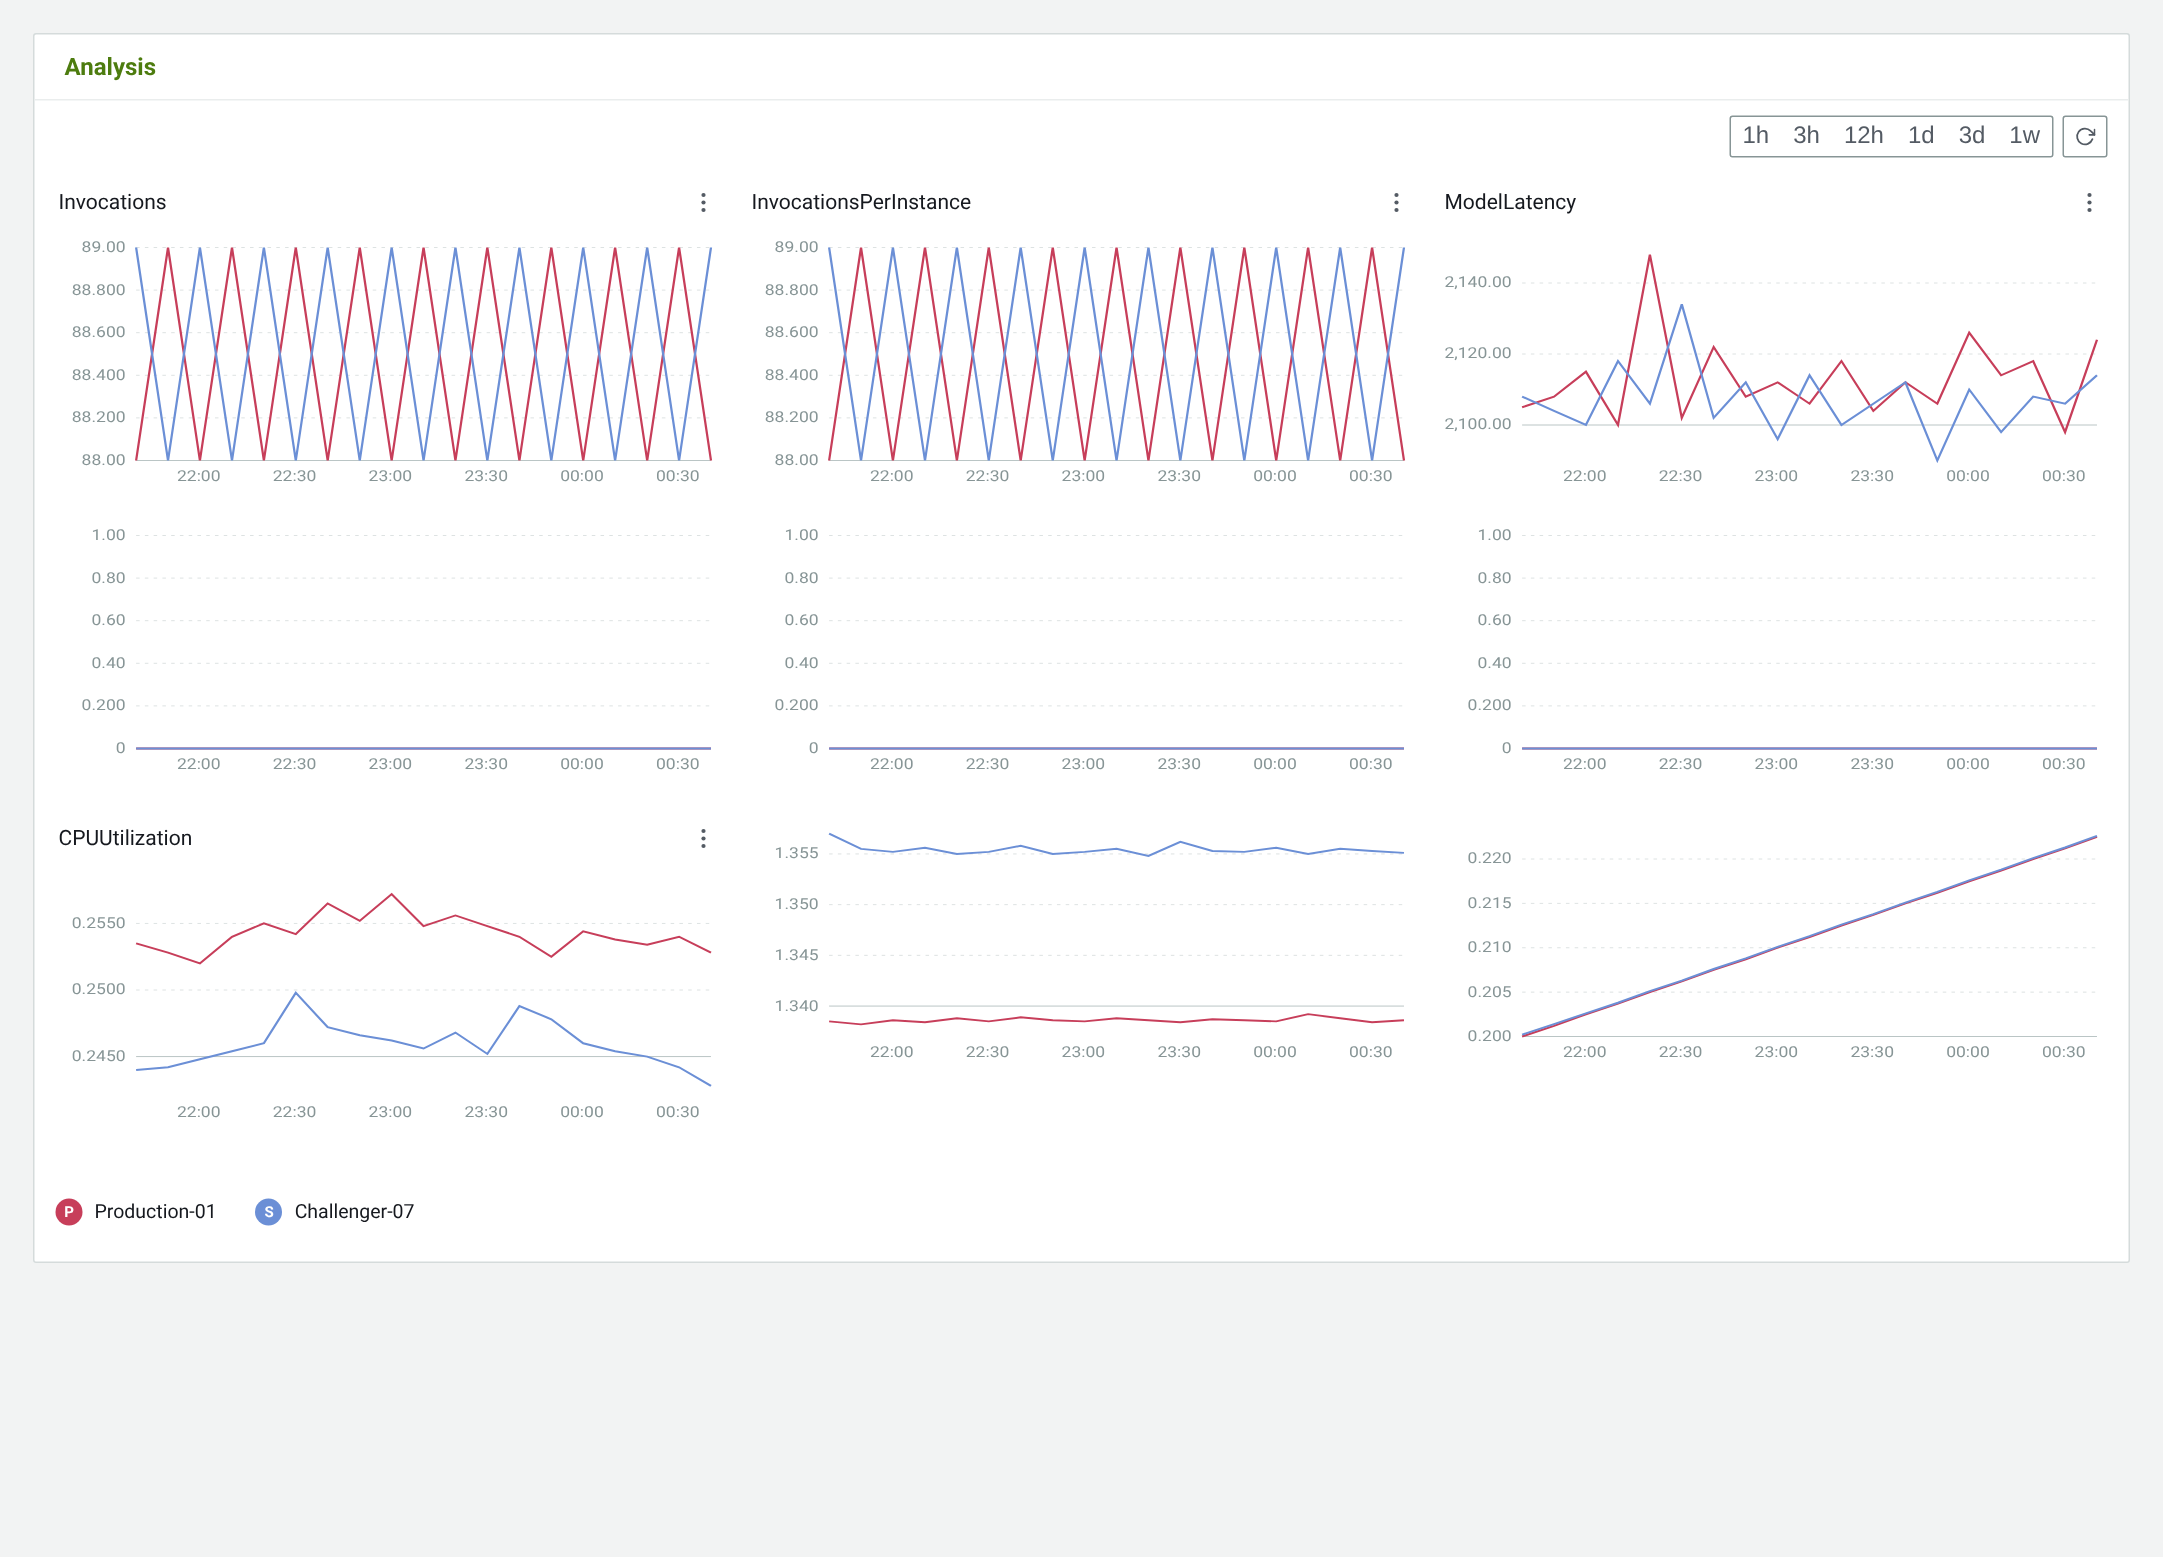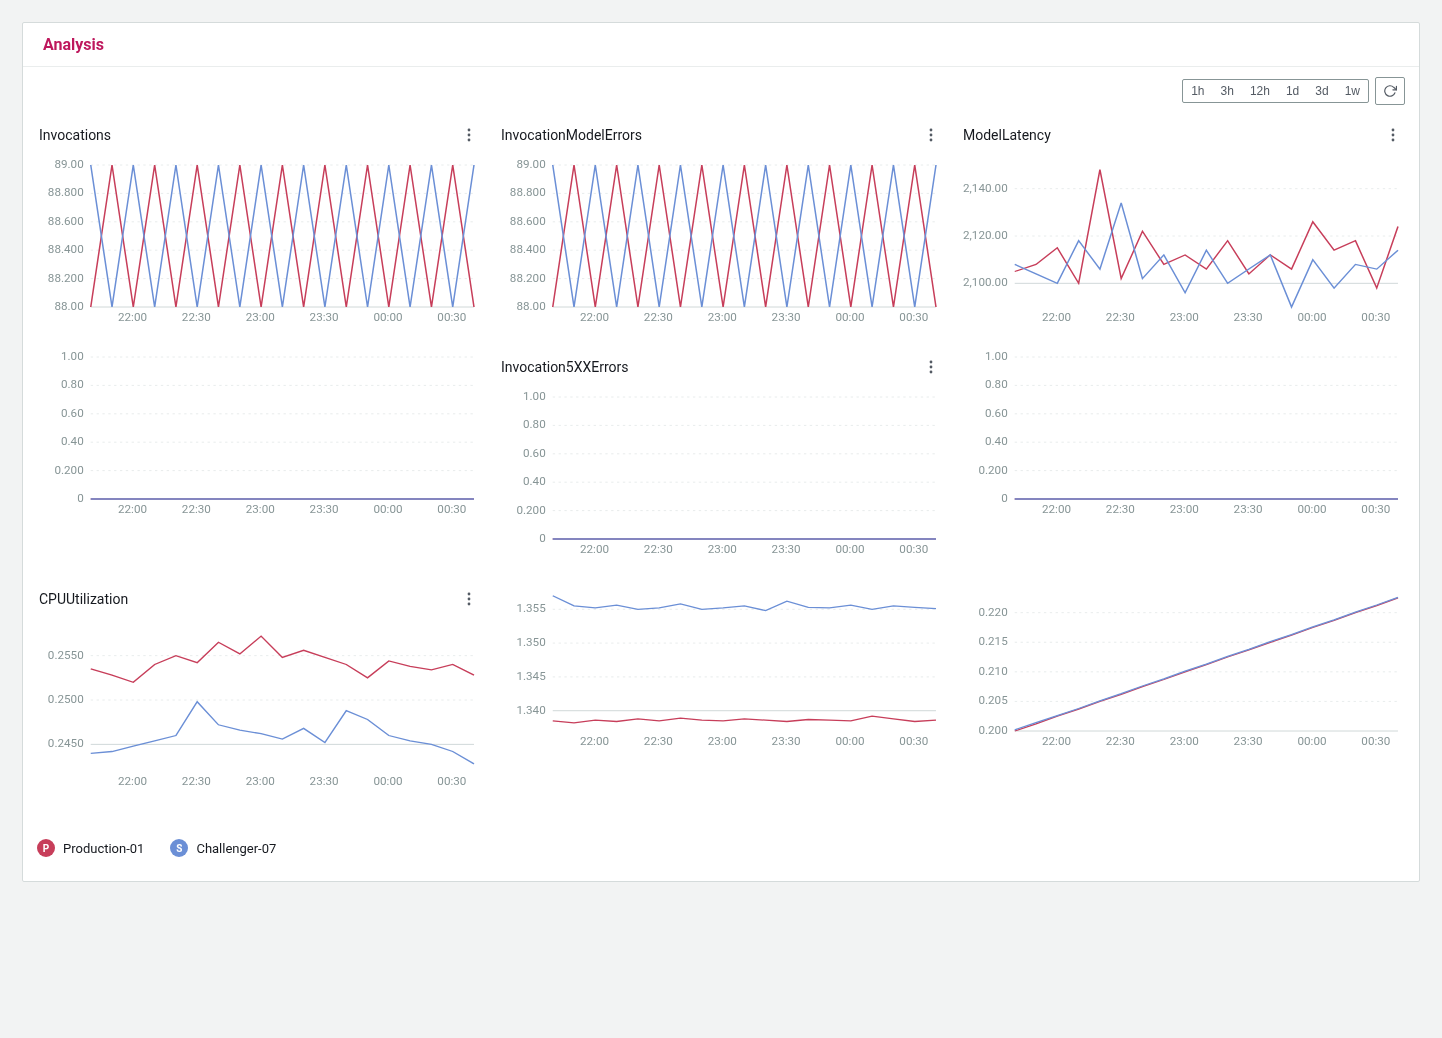--- a/index.html
+++ b/index.html
@@ -12,21 +12,21 @@
   .panel {
     background: #fff;
     border: 1px solid #d5dbdb;
     border-radius: 2px;
   }
   .panel-header {
     padding: 12px 20px;
     border-bottom: 1px solid #eaeded;
     font-size: 16px;
     font-weight: 700;
-    color: #be185d;
+    color: #4d7c0f;
   }
   .toolbar {
     display: flex;
     justify-content: flex-end;
     align-items: center;
     gap: 6px;
     padding: 10px 14px 0 14px;
   }
   .range-group {
     display: flex;
@@ -34,21 +34,21 @@
     border-radius: 2px;
     overflow: hidden;
     font-size: 13px;
     background: #fff;
   }
   .range-btn {
     padding: 4px 8px;
     border: none;
     background: transparent;
     cursor: pointer;
-    font-size: 12px;
+    font-size: 16px;
     color: #545b64;
   }
   .range-btn:not(:last-child) { border-right: 0 solid #d5dbdb; }
   .refresh-btn {
     border: 1px solid #879596;
     background: #fff;
     border-radius: 2px;
     width: 30px;
     height: 28px;
     display: flex;
@@ -164,21 +164,21 @@
             <text x="245.73333333333332" y="162" text-anchor="middle" class="axis-text">23:30</text>
             <text x="300.4" y="162" text-anchor="middle" class="axis-text">00:00</text>
             <text x="355.06666666666666" y="162" text-anchor="middle" class="axis-text">00:30</text>
             <path d="M46.0 148.0 L64.2 6.0 L82.4 148.0 L100.7 6.0 L118.9 148.0 L137.1 6.0 L155.3 148.0 L173.6 6.0 L191.8 148.0 L210.0 6.0 L228.2 148.0 L246.4 6.0 L264.7 148.0 L282.9 6.0 L301.1 148.0 L319.3 6.0 L337.6 148.0 L355.8 6.0 L374.0 148.0 " class="line-a"></path>
             <path d="M46.0 6.0 L64.2 148.0 L82.4 6.0 L100.7 148.0 L118.9 6.0 L137.1 148.0 L155.3 6.0 L173.6 148.0 L191.8 6.0 L210.0 148.0 L228.2 6.0 L246.4 148.0 L264.7 6.0 L282.9 148.0 L301.1 6.0 L319.3 148.0 L337.6 6.0 L355.8 148.0 L374.0 6.0 " class="line-b"></path>
           </svg>
         </div>
       </div>
       <div class="chart-tile">
         <div class="chart-header">
-          <div class="chart-title">InvocationModelErrors</div>
+          <div class="chart-title">InvocationsPerInstance</div>
           <div class="chart-menu">
             <svg width="4" height="14" viewBox="0 0 4 14">
               <circle cx="2" cy="2" r="1.4" fill="currentColor"></circle>
               <circle cx="2" cy="7" r="1.4" fill="currentColor"></circle>
               <circle cx="2" cy="12" r="1.4" fill="currentColor"></circle>
             </svg>
           </div>
         </div>
         <div class="chart-body">
           <svg viewBox="0 0 380 170" preserveAspectRatio="none">
@@ -255,30 +255,20 @@
             <text x="191.06666666666666" y="162" text-anchor="middle" class="axis-text">23:00</text>
             <text x="245.73333333333332" y="162" text-anchor="middle" class="axis-text">23:30</text>
             <text x="300.4" y="162" text-anchor="middle" class="axis-text">00:00</text>
             <text x="355.06666666666666" y="162" text-anchor="middle" class="axis-text">00:30</text>
             <path d="M46.0 148.0 L64.2 148.0 L82.4 148.0 L100.7 148.0 L118.9 148.0 L137.1 148.0 L155.3 148.0 L173.6 148.0 L191.8 148.0 L210.0 148.0 L228.2 148.0 L246.4 148.0 L264.7 148.0 L282.9 148.0 L301.1 148.0 L319.3 148.0 L337.6 148.0 L355.8 148.0 L374.0 148.0 " class="line-a"></path>
             <path d="M46.0 148.0 L64.2 148.0 L82.4 148.0 L100.7 148.0 L118.9 148.0 L137.1 148.0 L155.3 148.0 L173.6 148.0 L191.8 148.0 L210.0 148.0 L228.2 148.0 L246.4 148.0 L264.7 148.0 L282.9 148.0 L301.1 148.0 L319.3 148.0 L337.6 148.0 L355.8 148.0 L374.0 148.0 " class="line-b"></path>
           </svg>
         </div>
       </div>
       <div class="chart-tile">
-        <div class="chart-header">
-          <div class="chart-title">Invocation5XXErrors</div>
-          <div class="chart-menu">
-            <svg width="4" height="14" viewBox="0 0 4 14">
-              <circle cx="2" cy="2" r="1.4" fill="currentColor"></circle>
-              <circle cx="2" cy="7" r="1.4" fill="currentColor"></circle>
-              <circle cx="2" cy="12" r="1.4" fill="currentColor"></circle>
-            </svg>
-          </div>
-        </div>
         <div class="chart-body">
           <svg viewBox="0 0 380 170" preserveAspectRatio="none">
             <line x1="46" x2="374" y1="148" y2="148" class="gridline"></line>
             <text x="40" y="151" text-anchor="end" class="axis-text">0</text>
             <line x1="46" x2="374" y1="119.6" y2="119.6" class="gridline-dash"></line>
             <text x="40" y="122.6" text-anchor="end" class="axis-text">0.200</text>
             <line x1="46" x2="374" y1="91.19999999999999" y2="91.19999999999999" class="gridline-dash"></line>
             <text x="40" y="94.19999999999999" text-anchor="end" class="axis-text">0.40</text>
             <line x1="46" x2="374" y1="62.8" y2="62.8" class="gridline-dash"></line>
             <text x="40" y="65.8" text-anchor="end" class="axis-text">0.60</text>

